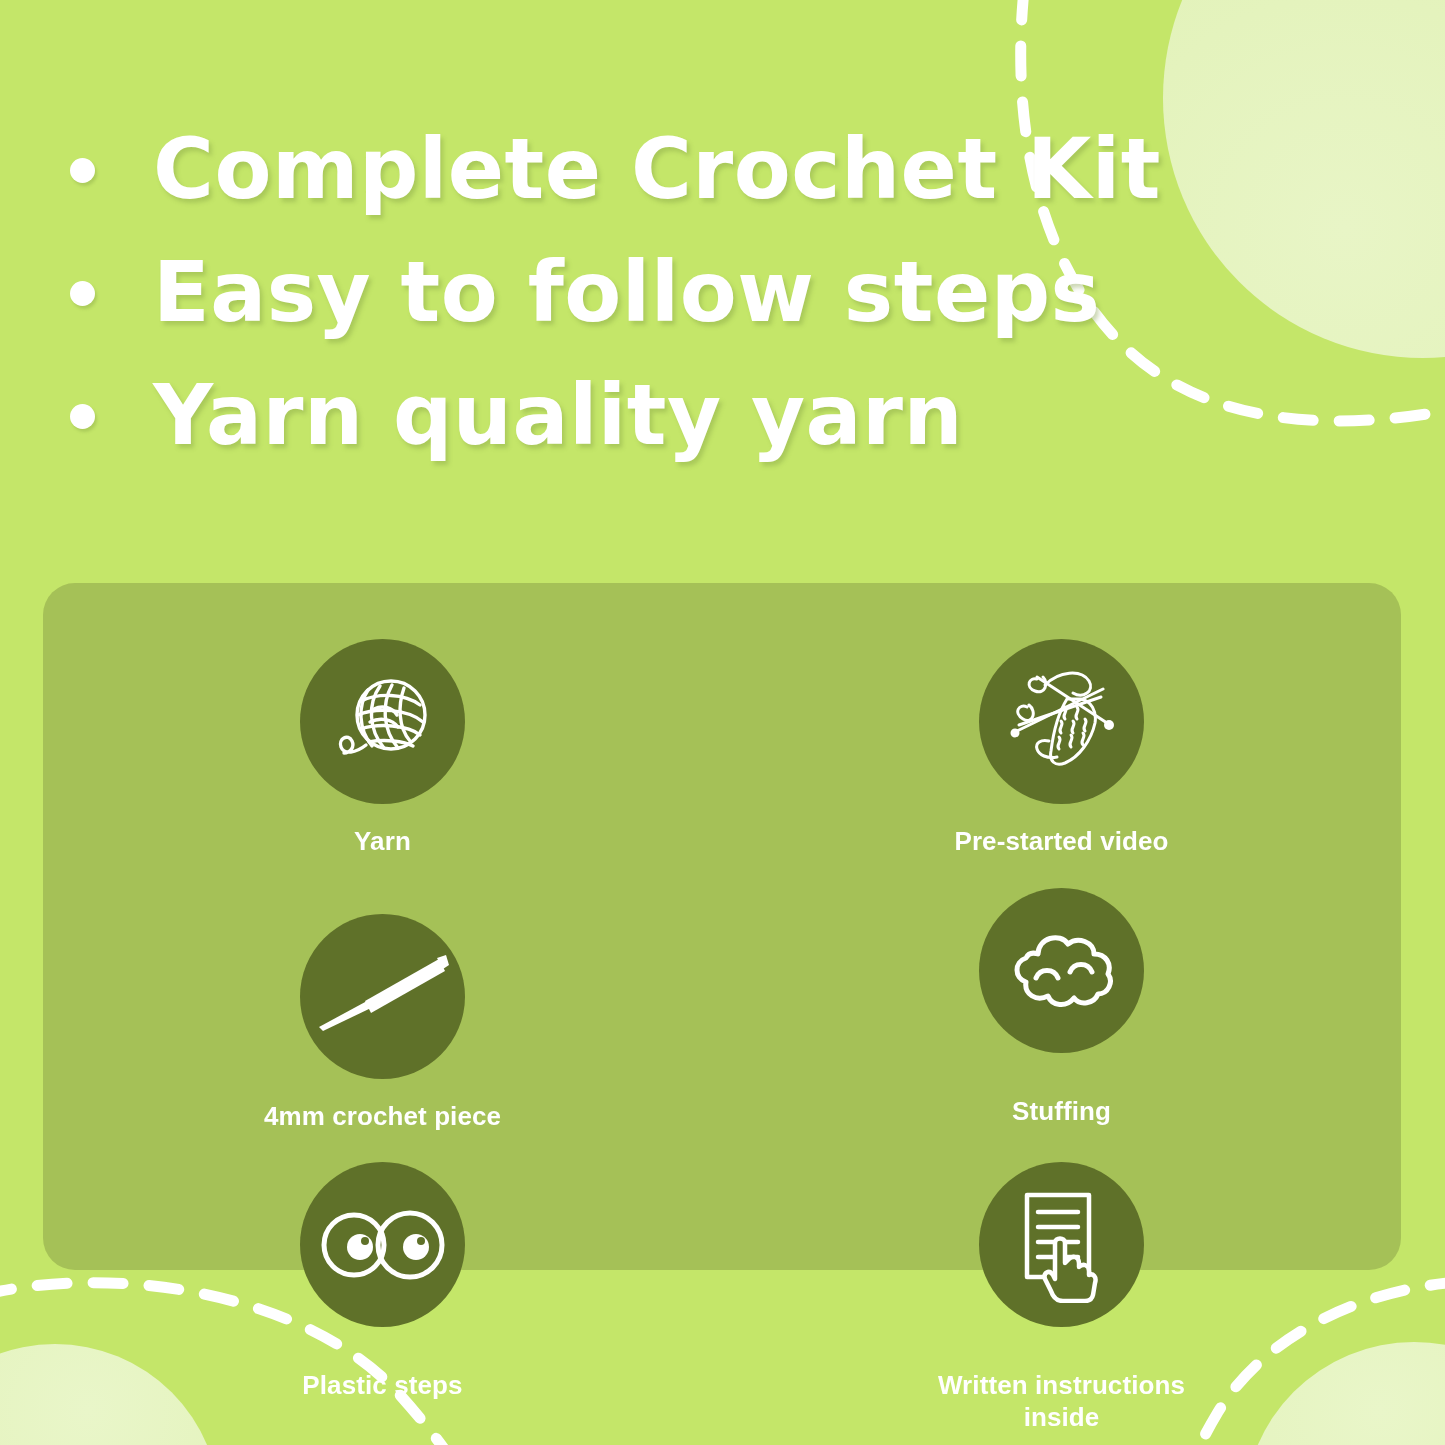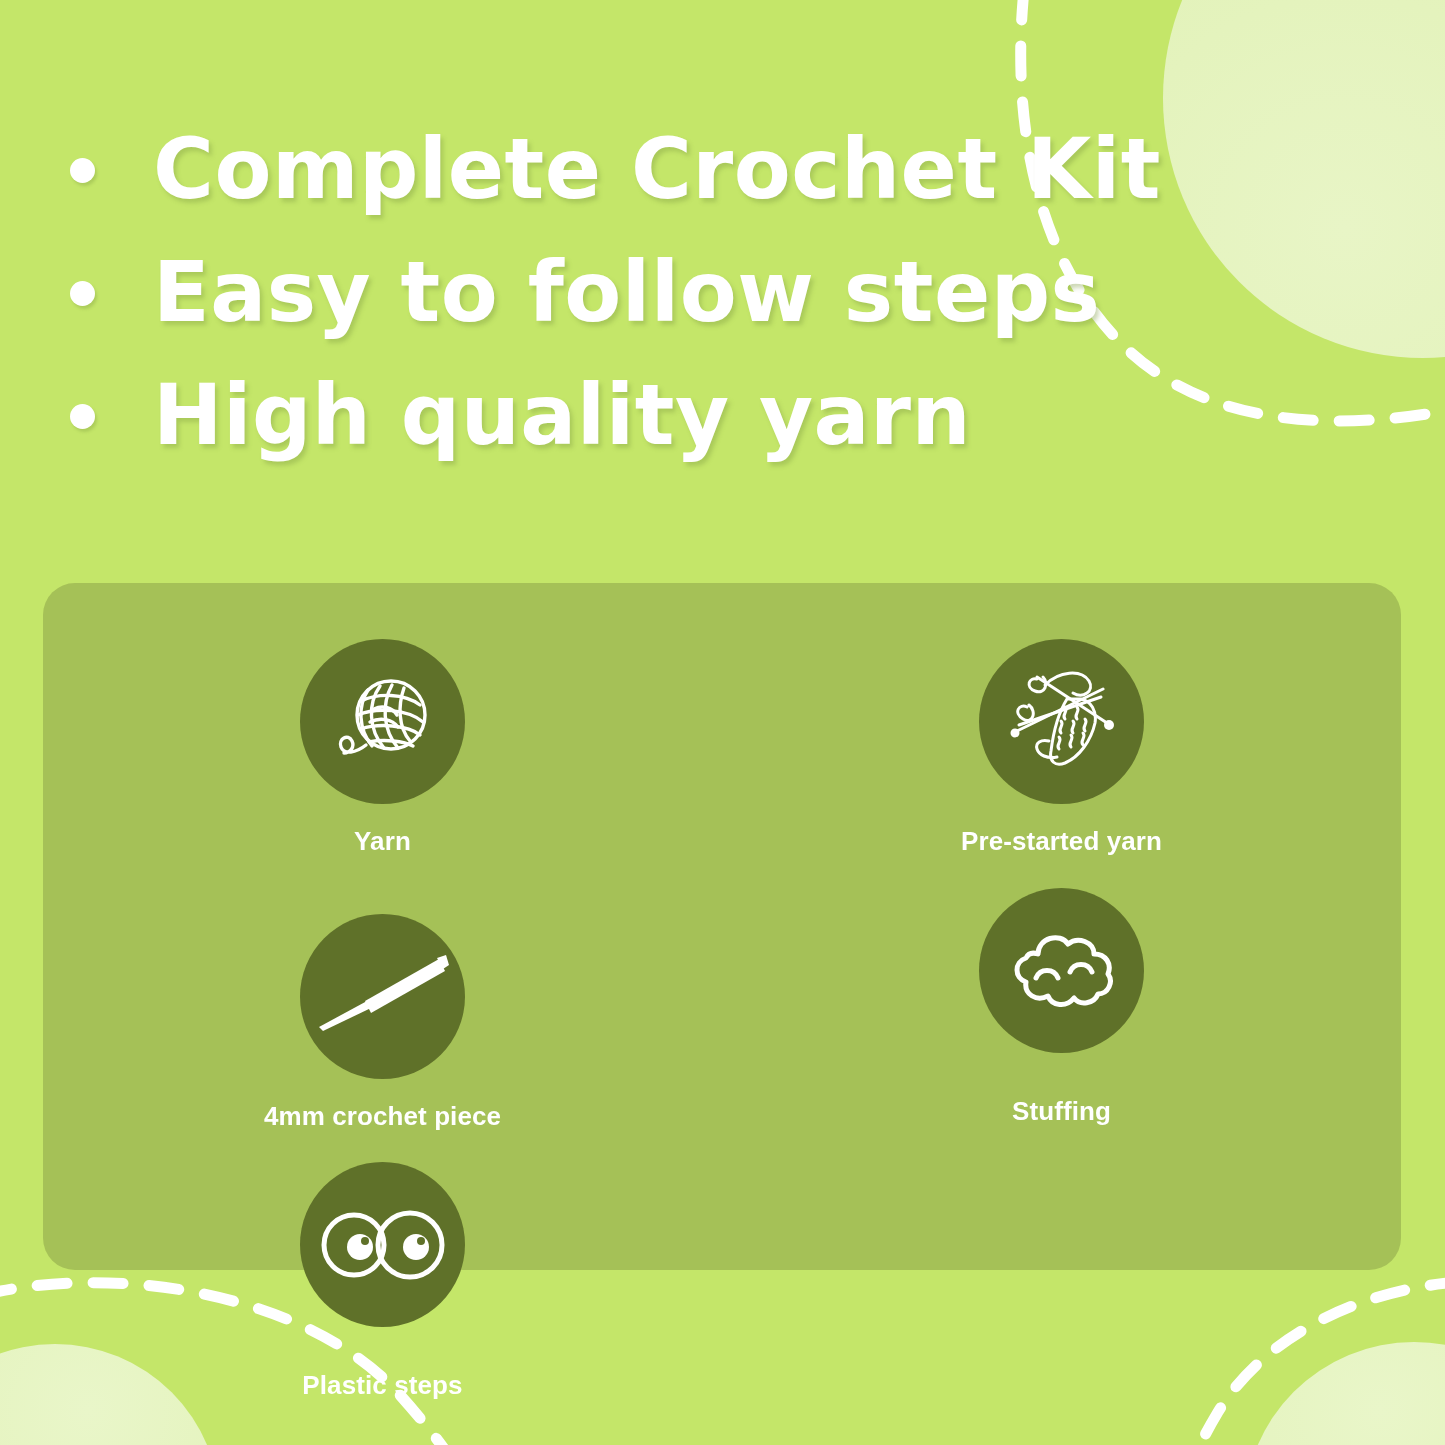--- a/index.html
+++ b/index.html
@@ -159,21 +159,21 @@
     <div class="headline-item i0">
       <span class="bullet-dot"></span>
       <span class="headline-text">Complete Crochet Kit</span>
     </div>
     <div class="headline-item i1">
       <span class="bullet-dot"></span>
       <span class="headline-text">Easy to follow steps</span>
     </div>
     <div class="headline-item i2">
       <span class="bullet-dot"></span>
-      <span class="headline-text">High quality yarn</span>
+      <span class="headline-text">Yarn quality yarn</span>
     </div>
   </div>
 
   <div class="panel">
     <div class="panel-grid">
 
       <div class="feature">
         <div class="icon-circle">
           <svg width="110" height="110" viewBox="0 0 110 110" fill="none" stroke="#ffffff" stroke-width="3.4" stroke-linecap="round" stroke-linejoin="round">
             <circle cx="63" cy="48" r="34"></circle>
@@ -213,21 +213,21 @@
             <path d="M62 44 c 4 4 -4 8 0 12"></path>
             <path d="M74 44 c 4 4 -4 8 0 12"></path>
             <path d="M58 58 c 4 4 -4 8 0 12"></path>
             <path d="M70 58 c 4 4 -4 8 0 12"></path>
             <path d="M82 56 c 4 4 -4 8 0 12"></path>
             <path d="M56 74 c 4 4 -4 8 0 12"></path>
             <path d="M68 72 c 4 4 -4 8 0 12"></path>
             <path d="M80 70 c 4 4 -4 8 0 12"></path>
           </svg>
         </div>
-        <div class="feature-label">Pre-started yarn</div>
+        <div class="feature-label">Pre-started video</div>
       </div>
 
       <div class="feature">
         <div class="icon-circle">
           <svg width="140" height="110" viewBox="0 0 140 110">
             <g fill="#ffffff">
 
               <polygon points="6,86 54,60 58,67 10,90"></polygon>
 
               <polygon points="52,60 126,18 132,30 58,72"></polygon>
@@ -260,17 +260,34 @@
             <circle cx="40" cy="42" r="13" fill="#ffffff"></circle>
             <circle cx="96" cy="42" r="13" fill="#ffffff"></circle>
             <circle cx="45" cy="36" r="4" fill="#5f7129"></circle>
             <circle cx="101" cy="36" r="4" fill="#5f7129"></circle>
           </svg>
         </div>
         <div class="feature-label">Plastic steps</div>
       </div>
 
 
+      <div class="feature row2">
+        <div class="icon-circle">
+          <svg width="110" height="116" viewBox="0 0 110 116" fill="none" stroke="#ffffff" stroke-width="4.5" stroke-linecap="round" stroke-linejoin="round">
+            <rect x="20" y="8" width="62" height="82"></rect>
+            <path d="M31 25 H 71"></path>
+            <path d="M31 40 H 71"></path>
+            <path d="M31 55 H 71"></path>
+            <path d="M31 70 H 71"></path>
+
+            <path d="M48 56 C 48 50, 58 50, 58 56 L 58 76 L 62 72 C 66 68, 72 70, 72 76
+                     L 72 80 C 76 76, 82 78, 82 84 L 82 88 C 86 86, 90 90, 88 96
+                     L 86 108 C 85 112, 82 114, 78 114 L 56 114 C 50 114, 46 110, 44 104
+                     L 38 92 C 36 86, 42 82, 46 88 L 48 92 Z" fill="#5f7129" stroke="#ffffff"></path>
+          </svg>
+        </div>
+        <div class="feature-label">Written instructions inside</div>
+      </div>
 
     </div>
   </div>
 
 </div>
 
 </body></html>

